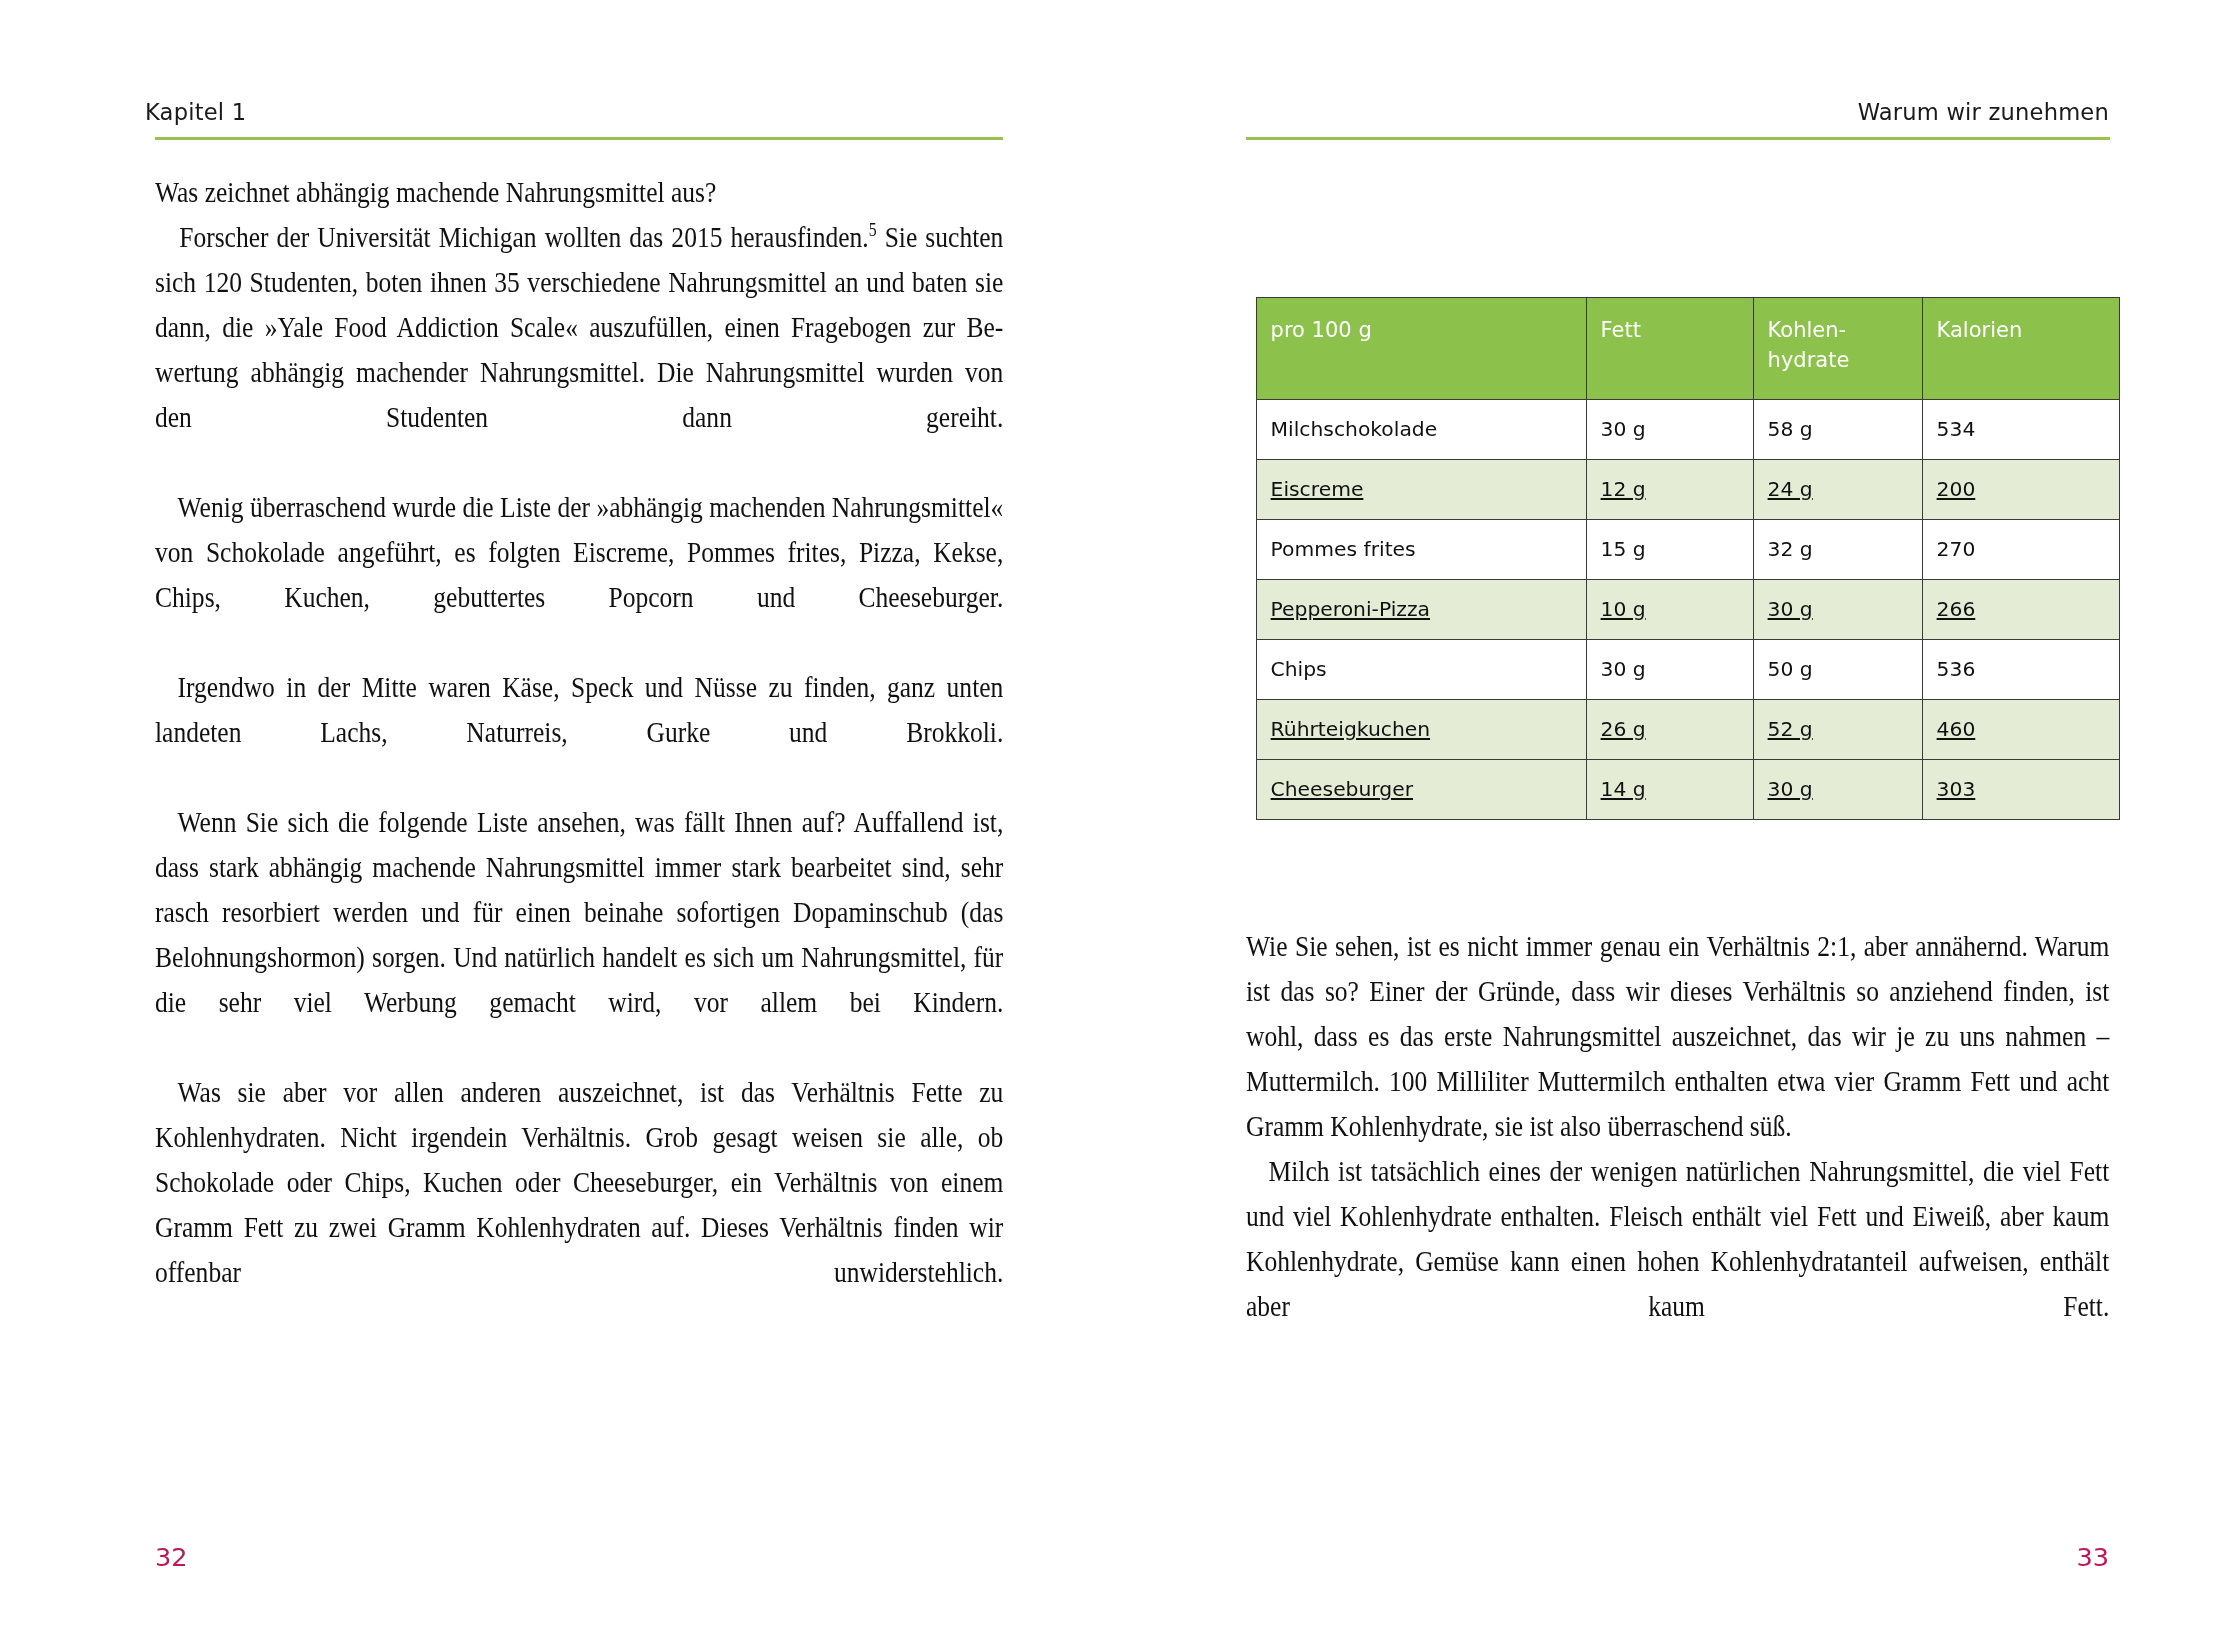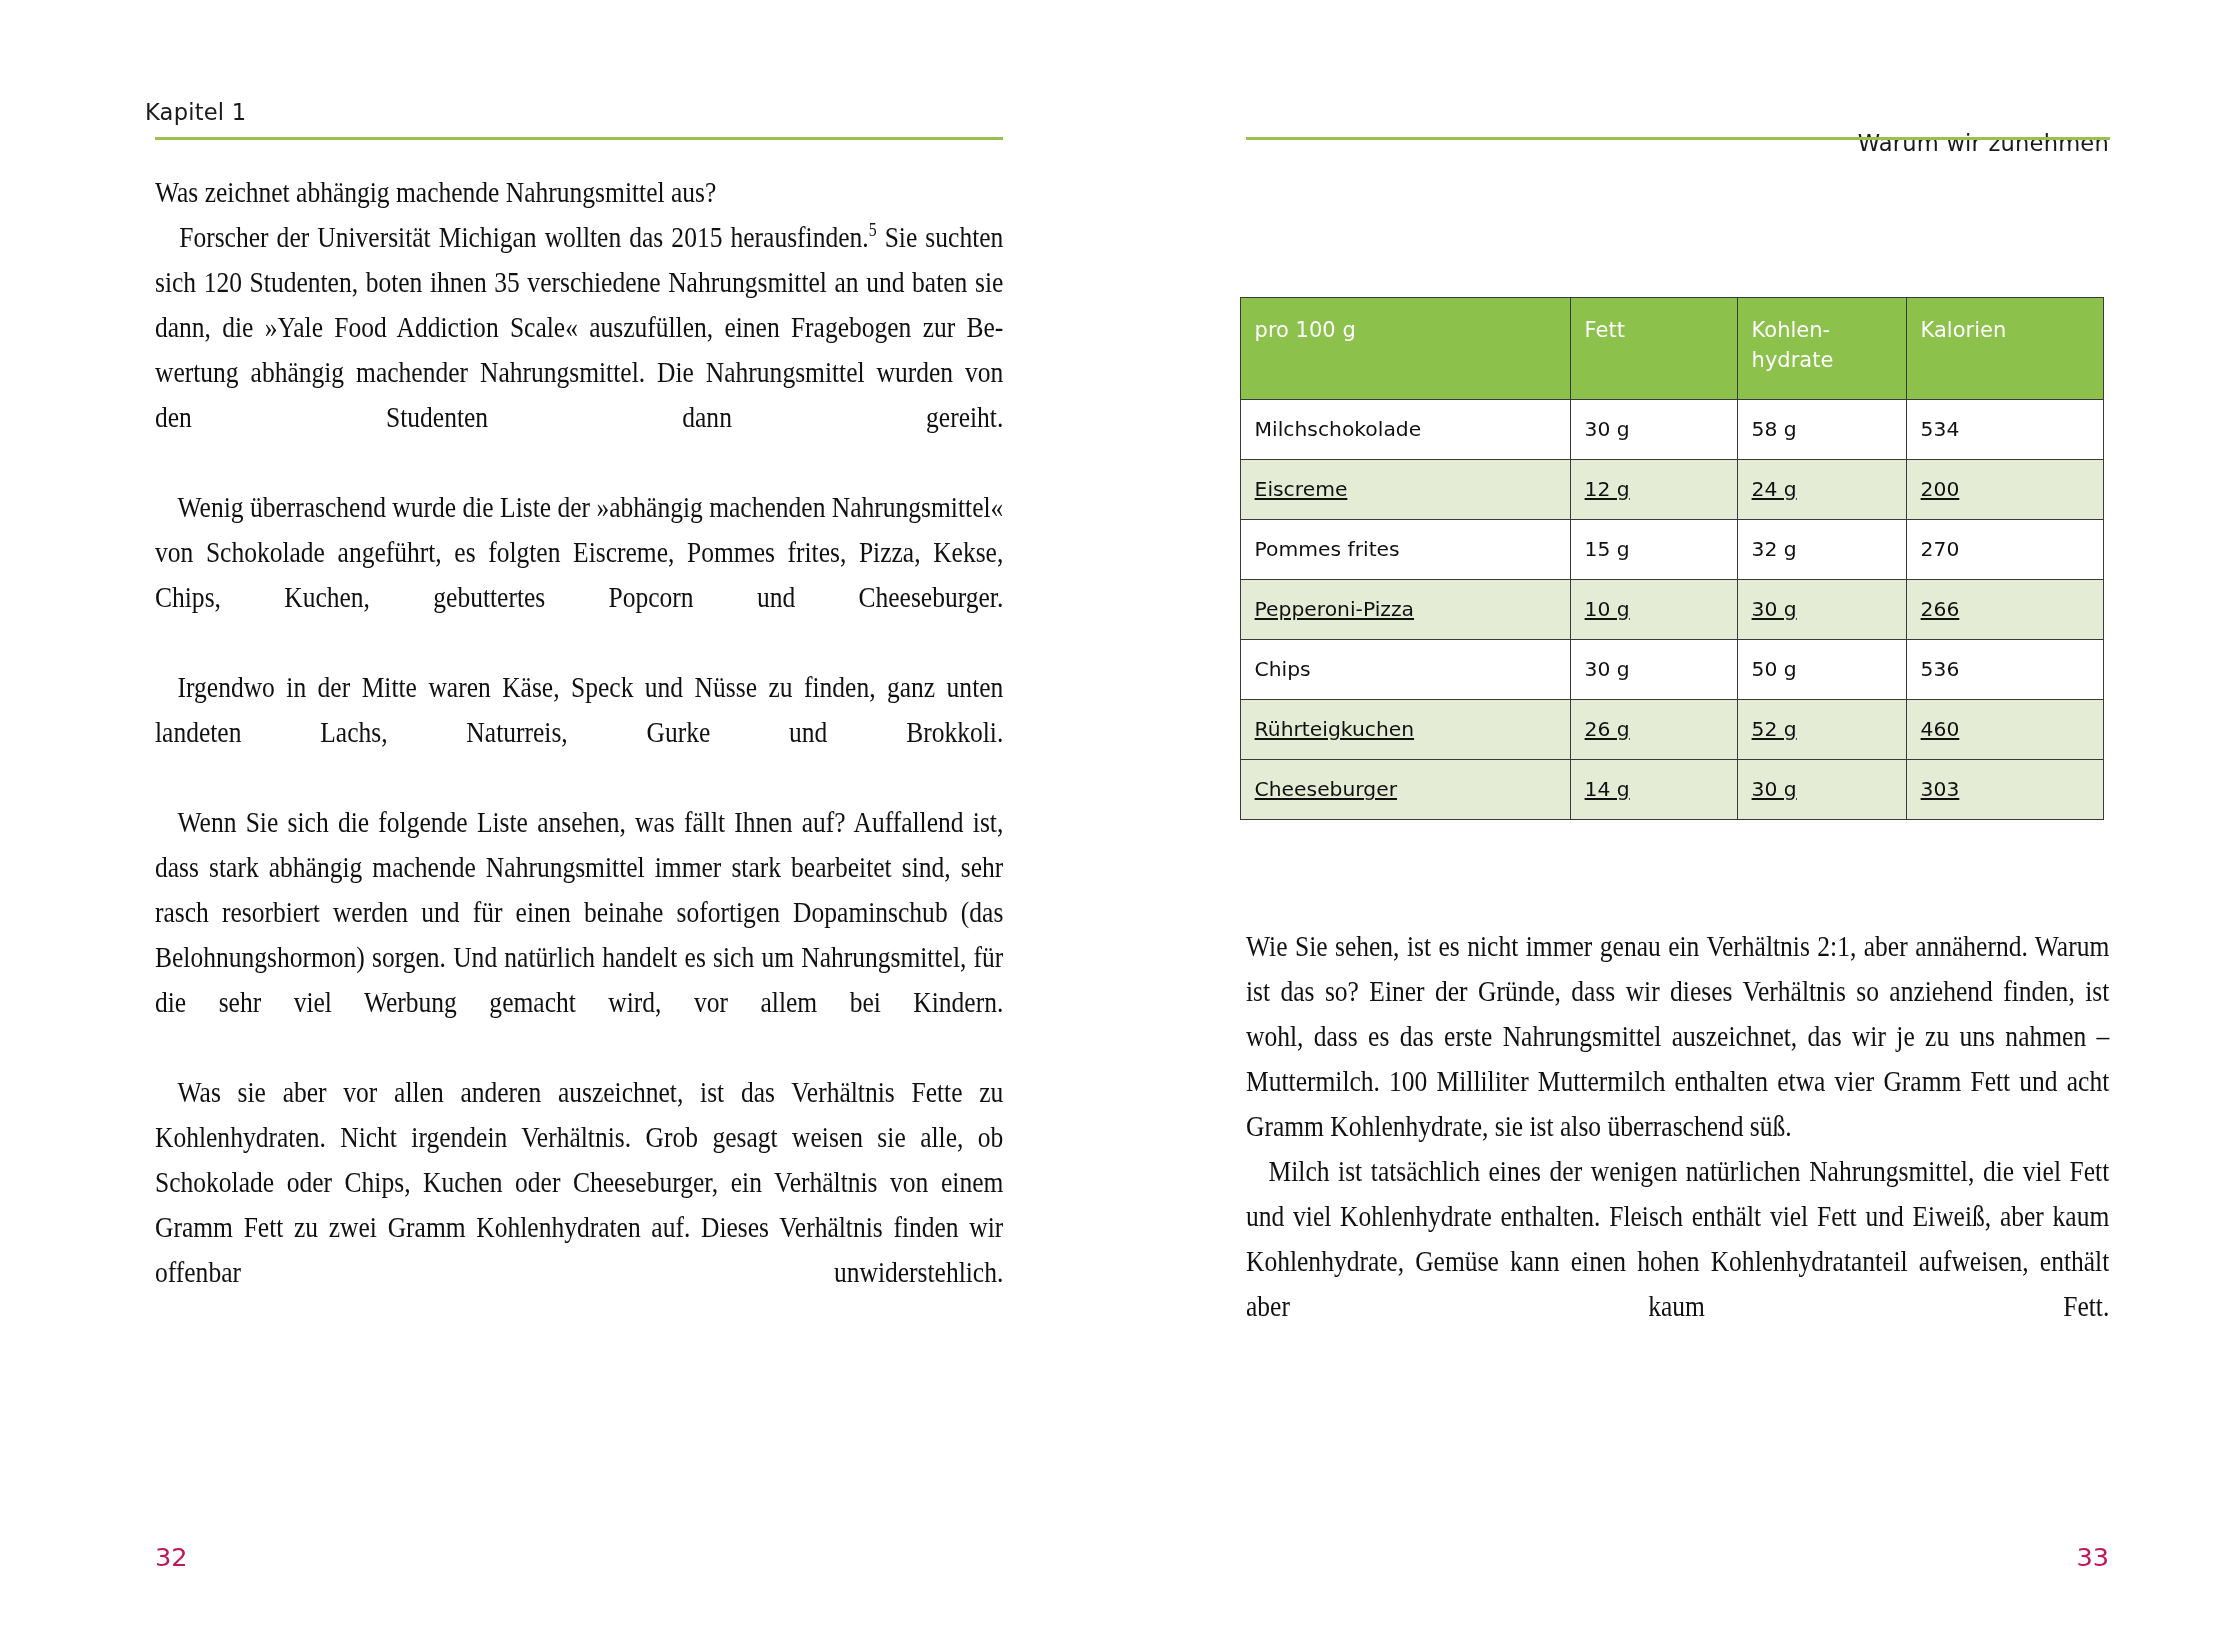--- a/index.html
+++ b/index.html
@@ -42,21 +42,21 @@
   .runhead-rule {
     position: absolute;
     height: 3px;
     background: #9ac04f;
     top: 137px;
   }
 
   .page-left .runhead { left: 145px; }
   .page-left .runhead-rule { left: 155px; width: 848px; }
 
-  .page-right .runhead { right: 107px; text-align: right; margin-top: 31px; }
+  .page-right .runhead { right: 107px; text-align: right; }
   .page-right .runhead-rule { left: 138px; width: 864px; }
 
   
   .col {
     position: absolute;
     font-family: "Liberation Serif", serif;
     font-size: 29px;
     line-height: 45px;
     color: #111111;
     text-align: justify;
@@ -110,21 +110,21 @@
     font-style: italic;
     font-size: 27px;
     color: #5aad2a;
     letter-spacing: 0.2px;
   }
 
   
   .nutri-table {
     position: absolute;
     top: 297px;
-    left: 132px;
+    left: 148px;
     width: 864px;
     border-collapse: collapse;
     font-family: "DejaVu Sans", sans-serif;
     font-size: 20.3px;
     table-layout: fixed;
   }
   .nutri-table col.c1 { width: 330px; }
   .nutri-table col.c2 { width: 167px; }
   .nutri-table col.c3 { width: 169px; }
   .nutri-table col.c4 { width: 197px; }

